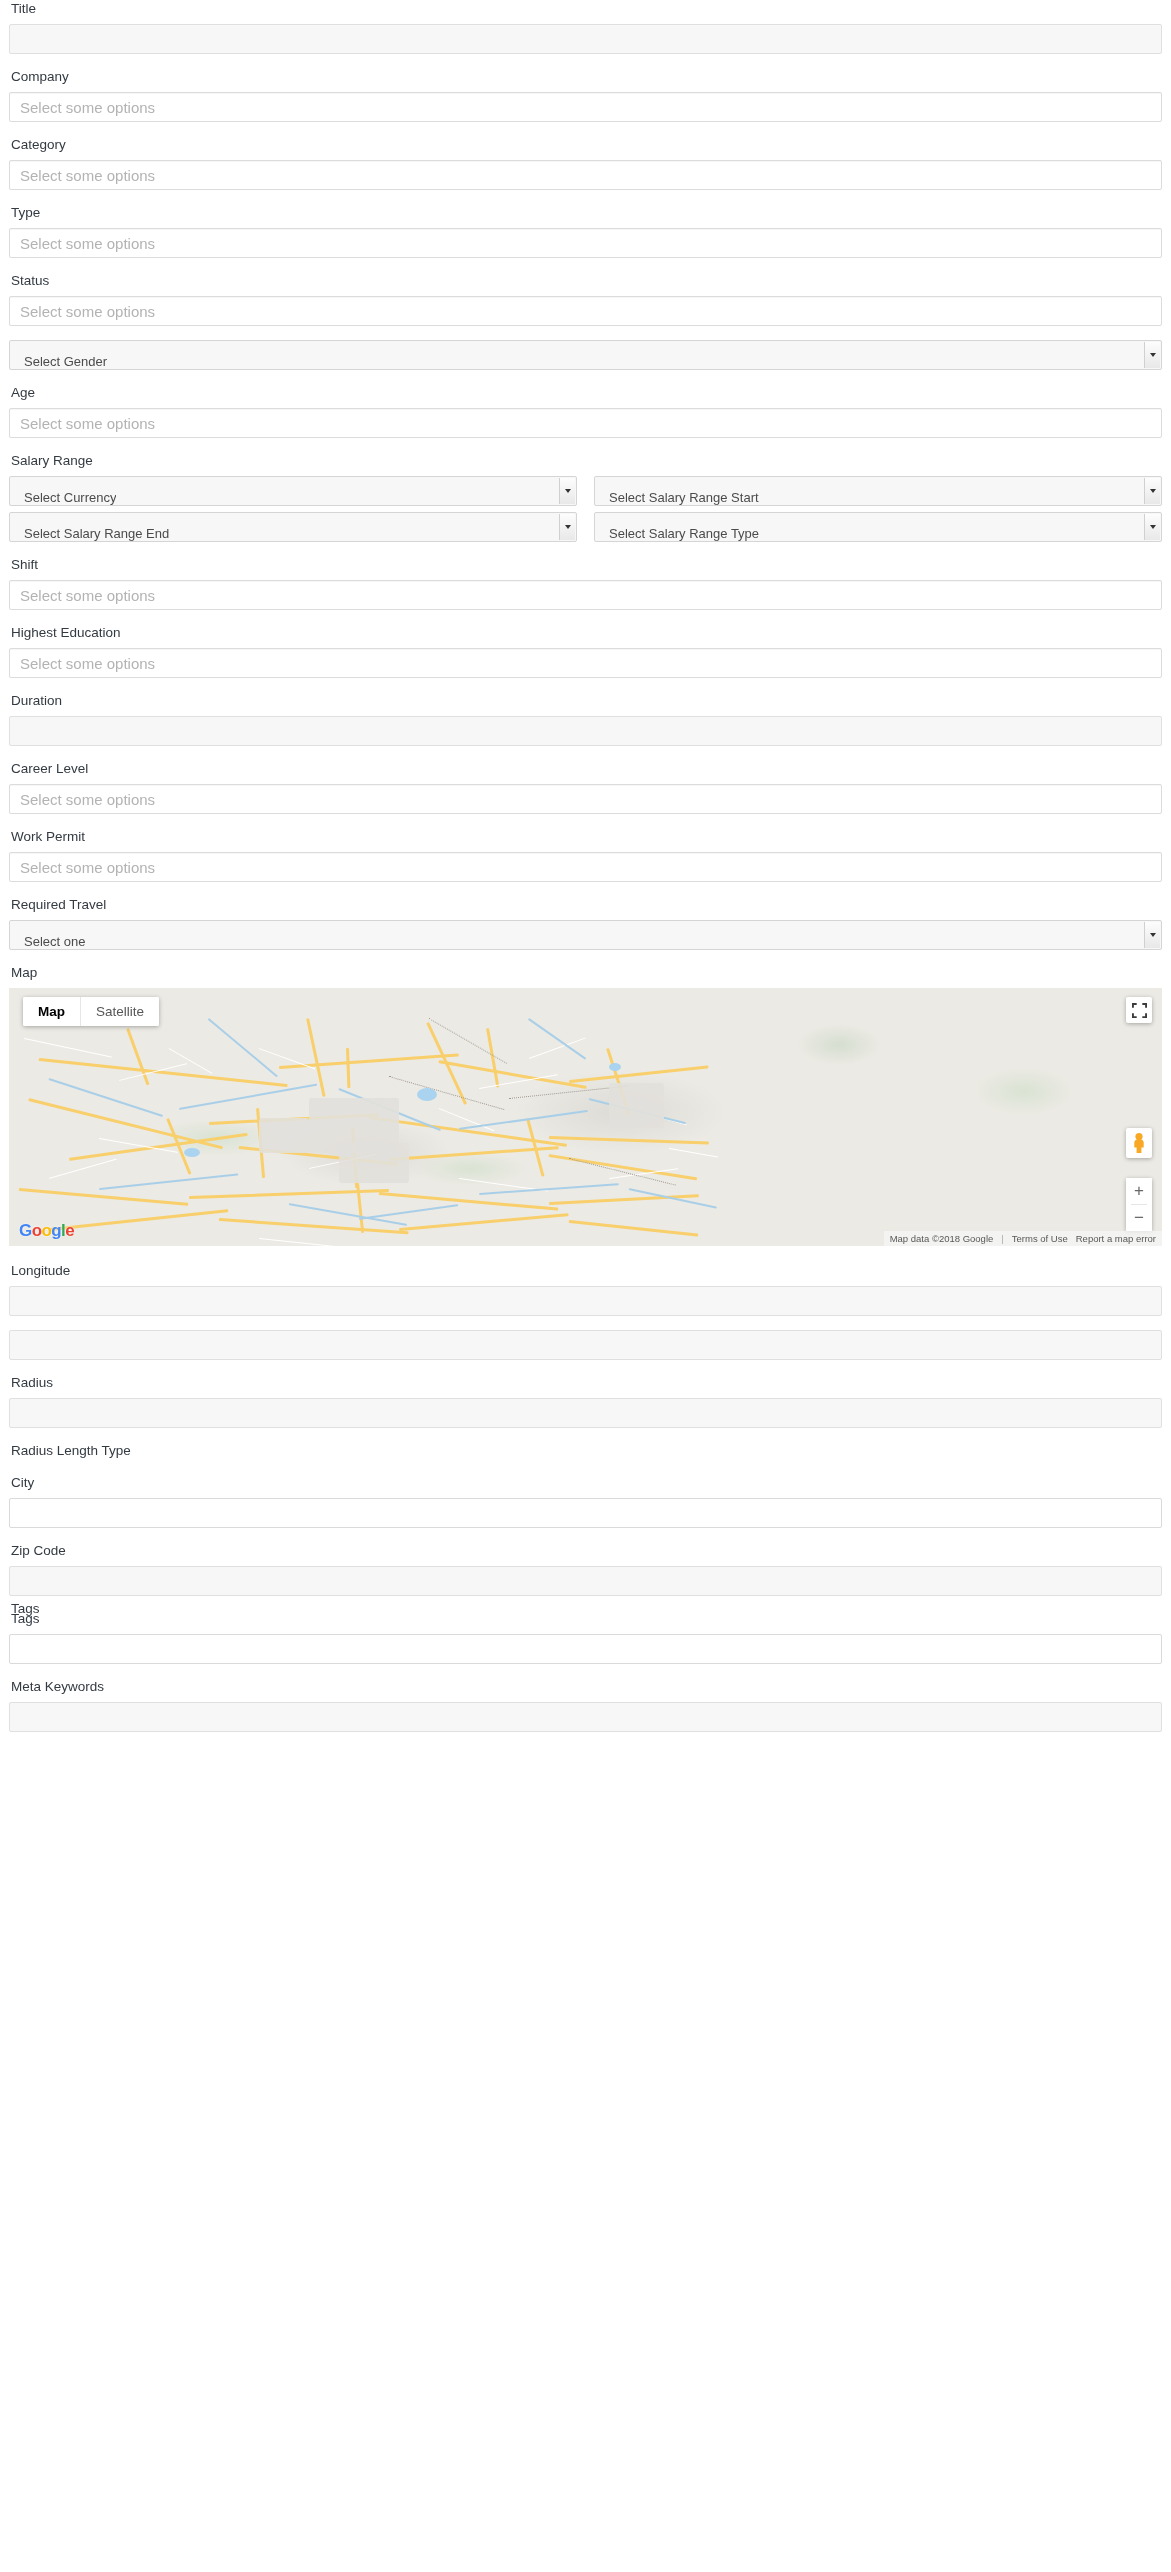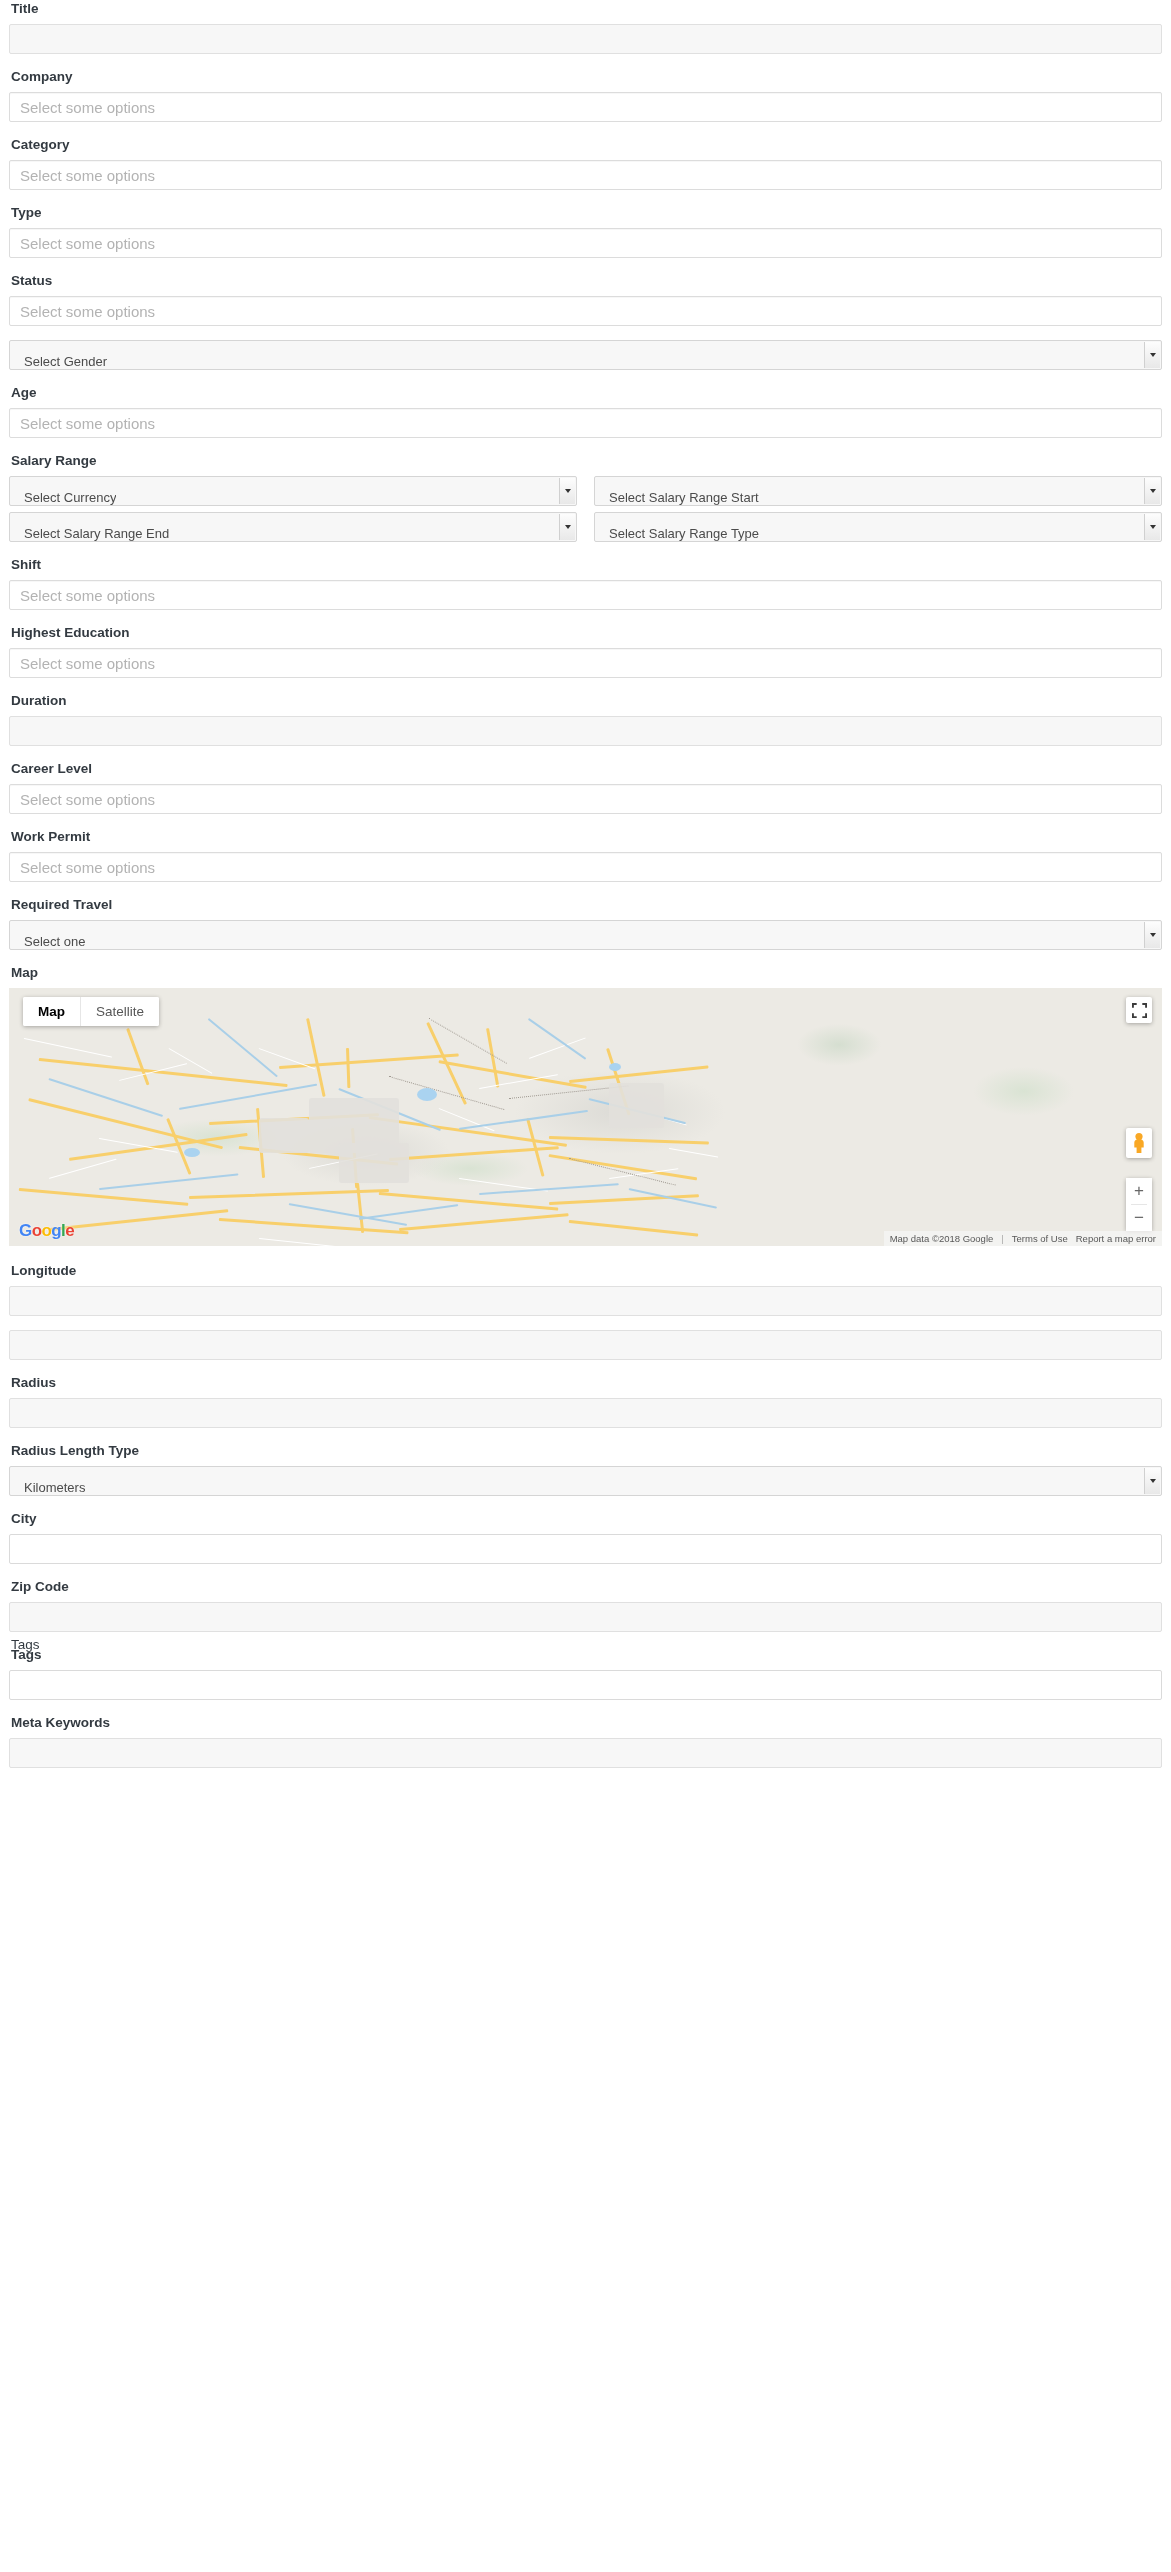--- a/index.html
+++ b/index.html
@@ -17,21 +17,21 @@
   }
   .form-wrap { padding: 0 9px; }
 
   .field { margin-bottom: 14px; }
   .field-label {
     display: block;
     font-size: 13.5px;
     color: #333a41;
     line-height: 18px;
     margin: 0 0 6px 2px;
-    font-weight: 700;
+    font-weight: 400;
   }
 
   
   .txt-input {
     display: block;
     width: 100%;
     height: 30px;
     background: #f7f7f7;
     border: 1px solid #e0e0e0;
     border-radius: 2px;
@@ -492,24 +492,20 @@
       <input class="txt-input" type="text" placeholder="" style="">
     </div>
 
     <div class="field">
       <label class="field-label">Radius</label>
       <input class="txt-input" type="text" placeholder="" style="">
     </div>
 
     <div class="field">
       <label class="field-label">Radius Length Type</label>
-      <div class="native-select">
-        <span class="sel-val">Kilometers</span>
-        <span class="sel-arrow"></span>
-      </div>
     </div>
 
     <div class="field">
       <label class="field-label">City</label>
       <input class="txt-input white" type="text" placeholder="" style="">
     </div>
 
     <div class="field">
       <label class="field-label">Zip Code</label>
       <input class="txt-input" type="text" placeholder="" style="">

